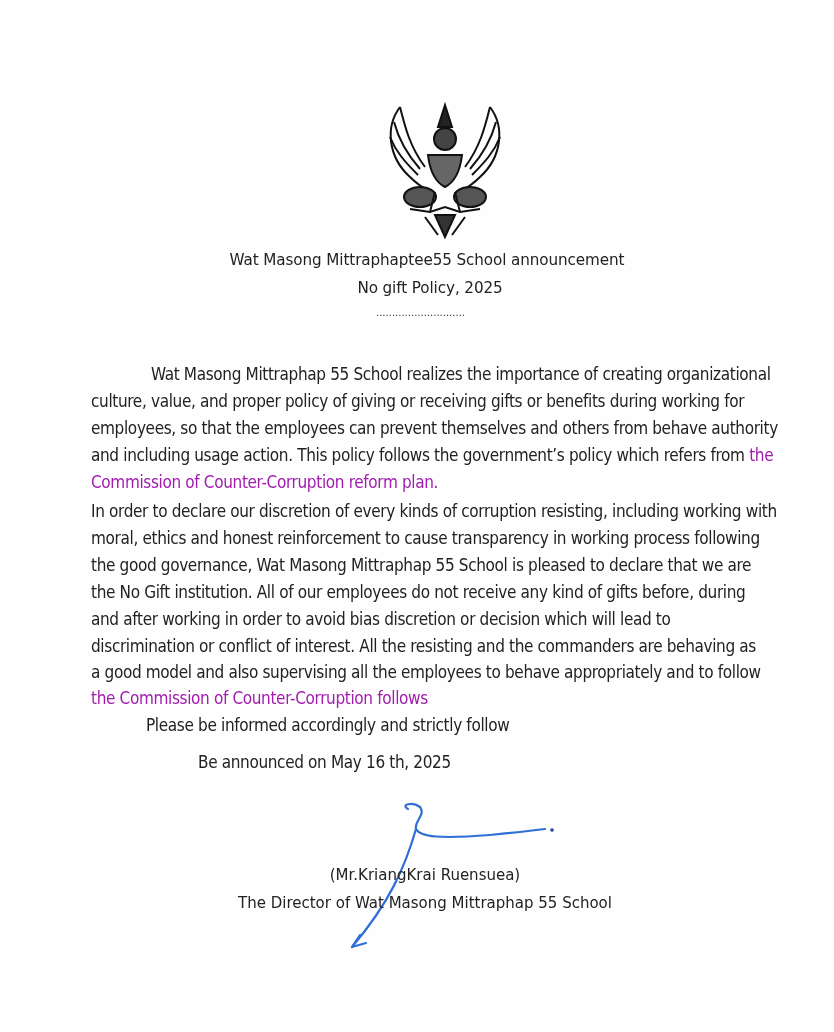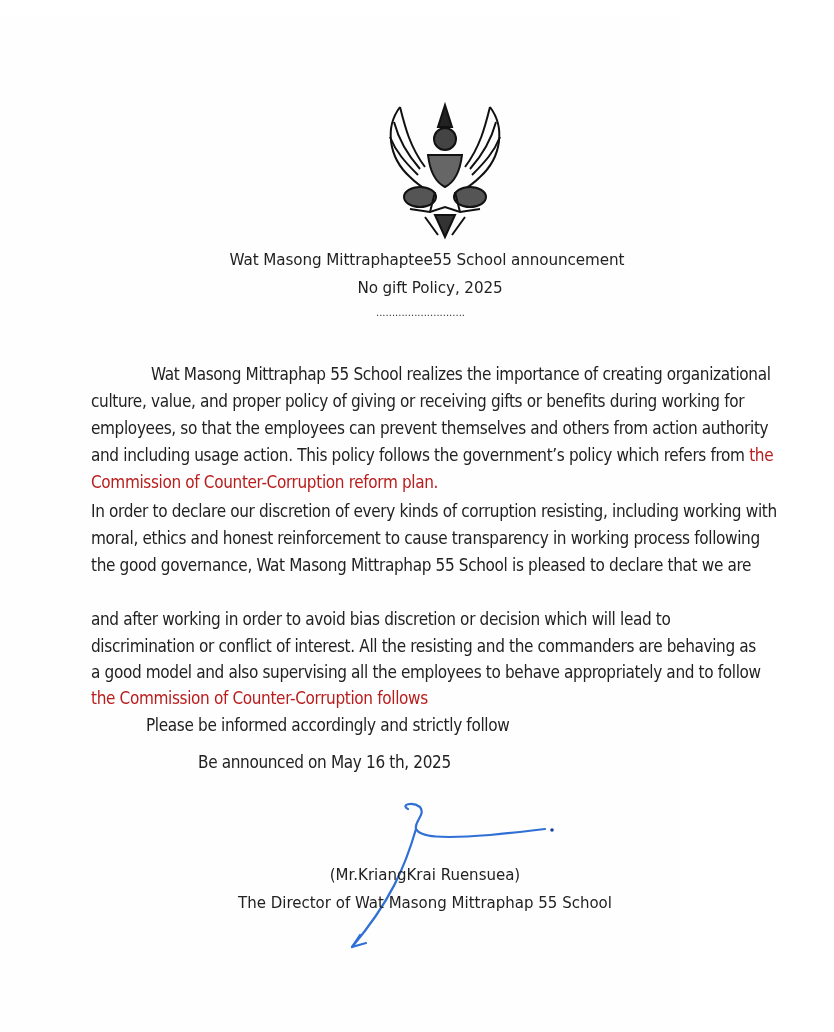--- a/index.html
+++ b/index.html
@@ -24,21 +24,21 @@
   .body-line {
     position: absolute; left: 91px;
     font-size: 17px; color: #222;
     white-space: nowrap;
     font-family: "DejaVu Sans Condensed", "DejaVu Sans", sans-serif;
     letter-spacing: -0.35px;
   }
   .indent1 { left: 151px; }
   .indent2 { left: 146px; }
   .indent3 { left: 198px; }
-  .gray { color: #b91c1c; }
+  .gray { color: #a21caf; }
   .sig { position: absolute; left: 330px; top: 780px; width: 240px; height: 160px; }
   .signer {
     position: absolute; left: 0; width: 850px; text-align: center;
     font-size: 15px; color: #222;
   }
   .signer-name { top: 849px; }
   .signer-title { top: 877px; }
 </style>
 </head>
 <body>
@@ -74,29 +74,30 @@
       <path d="M45 120 L58 138 M85 120 L72 138"></path>
     </g>
   </svg>
 
   <div class="title title1">Wat Masong Mittraphaptee55 School announcement</div>
   <div class="title title2">No gift Policy, 2025</div>
   <div class="dots">............................</div>
 
   <div class="body-line indent1" style="top:347px">Wat Masong Mittraphap 55 School realizes the importance of creating organizational</div>
   <div class="body-line" style="top:374px">culture, value, and proper policy of giving or receiving gifts or benefits during working for</div>
-  <div class="body-line" style="top:401px">employees, so that the employees can prevent themselves and others from action authority</div>
+  <div class="body-line" style="top:401px">employees, so that the employees can prevent themselves and others from behave authority</div>
   <div class="body-line" style="top:428px">
     <span>and including usage action. This policy follows the government’s policy which refers from </span><span class="gray">the</span>
   </div>
   <div class="body-line gray" style="top:455px">Commission of Counter-Corruption reform plan.</div>
 
   <div class="body-line" style="top:484px">In order to declare our discretion of every kinds of corruption resisting, including working with</div>
   <div class="body-line" style="top:511px">moral, ethics and honest reinforcement to cause transparency in working process following</div>
   <div class="body-line" style="top:538px">the good governance, Wat Masong Mittraphap 55 School is pleased to declare that we are</div>
+  <div class="body-line" style="top:565px">the No Gift institution. All of our employees do not receive any kind of gifts before, during</div>
   <div class="body-line" style="top:592px">and after working in order to avoid bias discretion or decision which will lead to</div>
   <div class="body-line" style="top:619px">discrimination or conflict of interest. All the resisting and the commanders are behaving as</div>
   <div class="body-line" style="top:645px">a good model and also supervising all the employees to behave appropriately and to follow</div>
   <div class="body-line gray" style="top:671px">the Commission of Counter-Corruption follows</div>
 
   <div class="body-line indent2" style="top:698px">Please be informed accordingly and strictly follow</div>
   <div class="body-line indent3" style="top:735px">Be announced on May 16 th, 2025</div>
 
   <svg class="sig" viewBox="0 0 240 160">
     <g fill="none" stroke="#2f6fd6" stroke-width="2.2" stroke-linecap="round">

